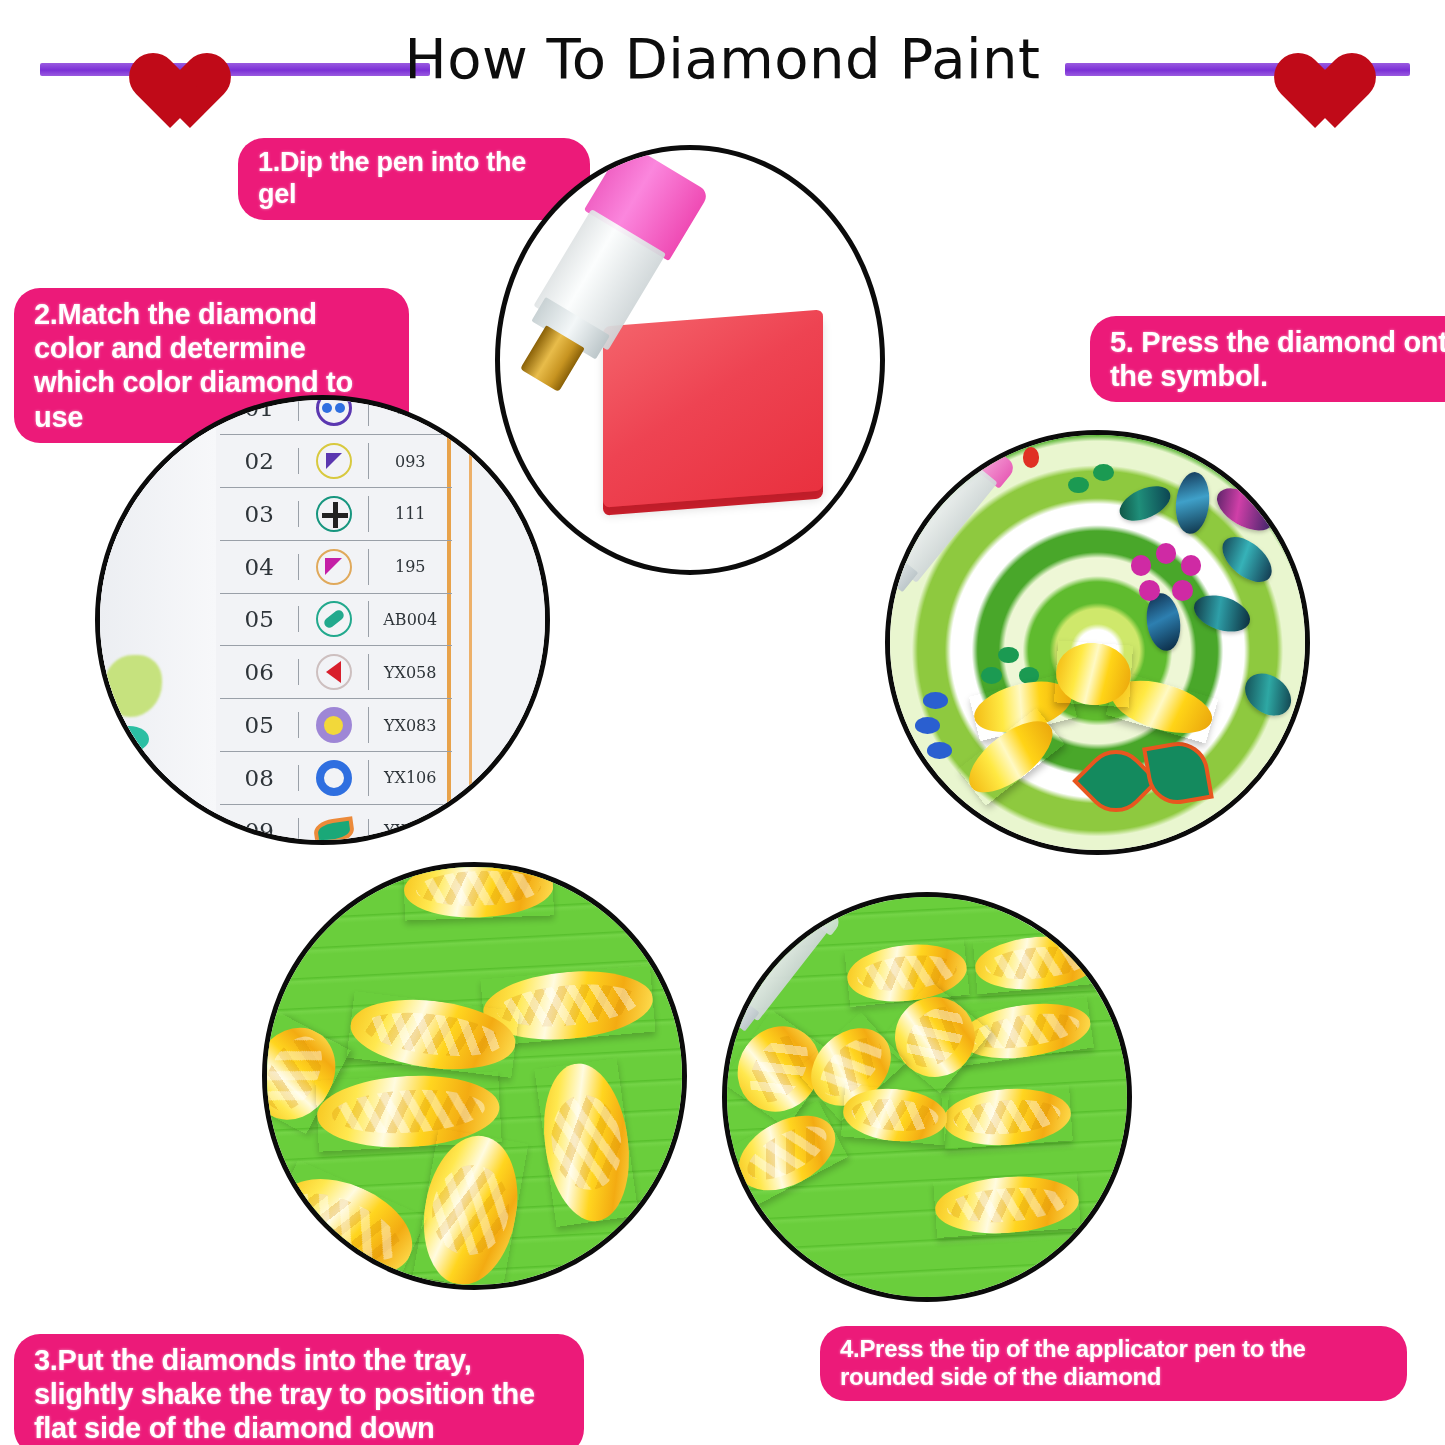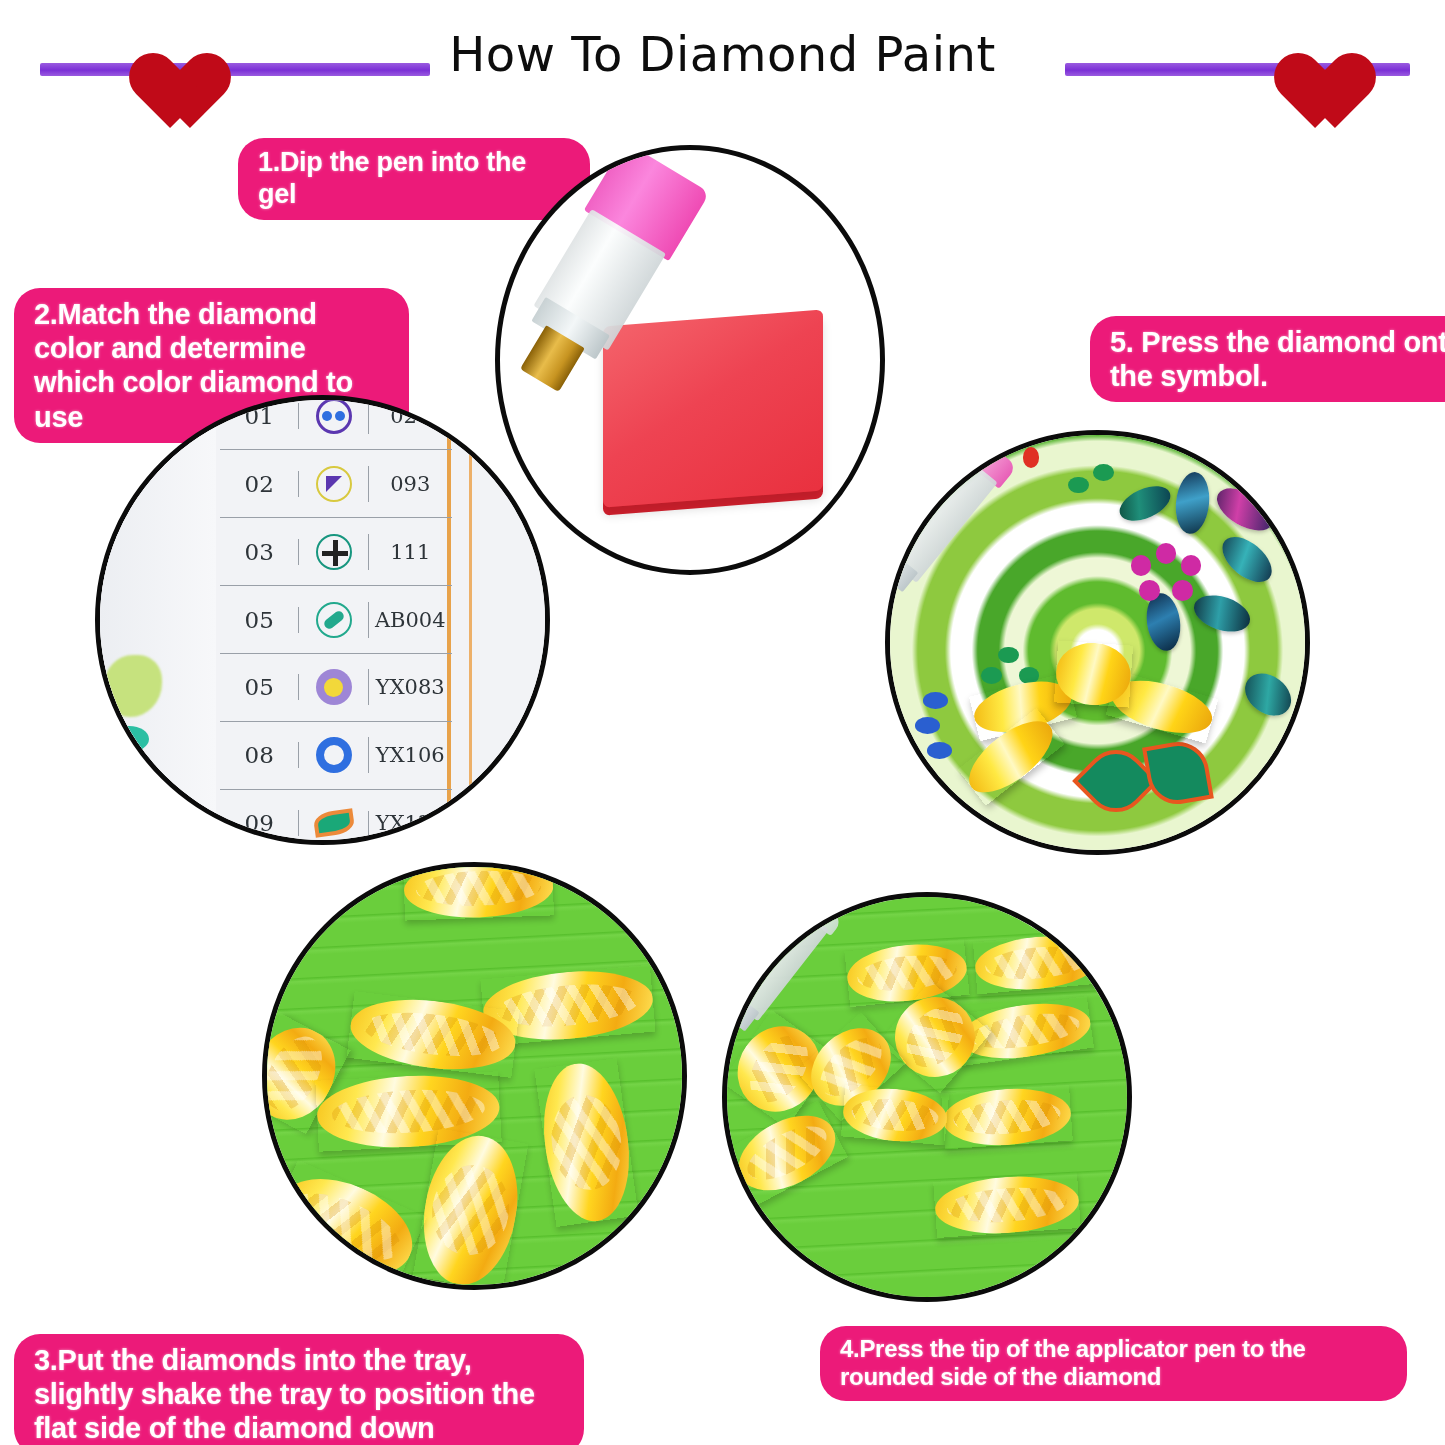--- a/index.html
+++ b/index.html
@@ -13,21 +13,21 @@
   #rule-left{left:40px;width:390px;}
   #rule-right{left:1065px;width:345px;}
   .heart{position:absolute;width:92px;height:84px;}
   .heart::before,.heart::after{content:"";position:absolute;top:0;width:48px;height:72px;
         background:#c00a18;border-radius:48px 48px 0 0;}
   .heart::before{left:46px;transform:rotate(45deg);transform-origin:0 100%;}
   .heart::after{left:46px;transform:rotate(-45deg);transform-origin:100% 100%;}
   #heart-left{left:110px;top:22px;}
   #heart-right{left:1255px;top:22px;}
   #page-title{position:absolute;left:0;top:26px;width:1445px;text-align:center;
-        font-size:48px;letter-spacing:.5px;color:#0d0d0d;font-weight:400;
+        font-size:56px;letter-spacing:.5px;color:#0d0d0d;font-weight:400;
         font-family:"DejaVu Sans",sans-serif;}
 
   
   .badge{position:absolute;background:#ec1a79;border-radius:26px;color:#ffffff;
         font-weight:bold;line-height:1.18;padding:9px 20px;box-sizing:border-box;
         text-shadow:0 0 3px rgba(255,255,255,.55);letter-spacing:-.3px;}
   #badge-1{left:238px;top:138px;width:352px;font-size:27px;}
   #badge-2{left:14px;top:288px;width:395px;font-size:29px;}
   #badge-5{left:1090px;top:316px;width:400px;font-size:29px;}
   #badge-3{left:14px;top:1314px;width:570px;font-size:29px;margin-top:20px;}
@@ -77,21 +77,21 @@
   #teal-blob{position:absolute;left:2%;top:74%;width:9%;height:6%;
       background:#2bbfa3;border-radius:50%;filter:blur(.5px);}
 
   #chart-table{position:absolute;left:27%;top:-4%;width:52%;height:108%;
       display:flex;flex-direction:column;}
   .crow{flex:1;display:flex;align-items:center;border-bottom:1.5px solid #9aa0a8;}
   .c-num{width:34%;text-align:center;font-size:23px;color:#2e3439;
       font-family:"DejaVu Serif",serif;border-right:1.5px solid #9aa0a8;}
   .c-sym{width:30%;display:flex;align-items:center;justify-content:center;
       border-right:1.5px solid #9aa0a8;}
-  .c-code{width:36%;text-align:center;font-size:21px;color:#2e3439;
+  .c-code{width:36%;text-align:center;font-size:16px;color:#2e3439;
       font-family:"DejaVu Serif",serif;}
   .symbox{width:36px;height:36px;border-radius:50%;position:relative;
       display:flex;align-items:center;justify-content:center;box-sizing:border-box;}
 
   
   .tray{position:absolute;inset:0;
       background:repeating-linear-gradient(177deg,#6ace3c 0px,#6ace3c 22px,#58c02d 23px,#74d447 26px,#6ace3c 30px);}
   .gem-m{position:absolute;box-shadow:0 4px 6px rgba(0,0,0,.2);}
   .gem-m::before{content:"";position:absolute;inset:0;
       background:linear-gradient(105deg,#f6c21a 0%,#ffe84f 22%,#fffbe0 40%,#ffd51f 58%,#f3ab12 78%,#ffe55a 100%);
@@ -181,31 +181,49 @@
         <div class="c-num">03</div>
         <div class="c-sym">
           <span class="symbox" style="border:2.5px solid #17967f;">
             <span style="position:absolute;left:4px;top:15px;width:26px;height:5px;background:#222;"></span>
             <span style="position:absolute;left:15px;top:4px;width:5px;height:26px;background:#222;"></span>
           </span>
         </div>
         <div class="c-code">111</div>
       </div>
 
+      <div class="crow">
+        <div class="c-num">04</div>
+        <div class="c-sym">
+          <span class="symbox" style="border:2.5px solid #e0a95b;">
+            <span style="width:0;height:0;border-top:17px solid #c41fa6;border-right:17px solid transparent;display:block;"></span>
+          </span>
+        </div>
+        <div class="c-code">195</div>
+      </div>
 
       <div class="crow">
         <div class="c-num">05</div>
         <div class="c-sym">
           <span class="symbox" style="border:2.5px solid #22a98d;">
             <span style="width:22px;height:10px;background:#22a98d;border-radius:6px;display:block;transform:rotate(-38deg);"></span>
           </span>
         </div>
         <div class="c-code">AB004</div>
       </div>
 
+      <div class="crow">
+        <div class="c-num">06</div>
+        <div class="c-sym">
+          <span class="symbox" style="border:2.5px solid #cdbfbf;">
+            <span style="width:0;height:0;border-right:15px solid #d81f2c;border-top:11px solid transparent;border-bottom:11px solid transparent;display:block;"></span>
+          </span>
+        </div>
+        <div class="c-code">YX058</div>
+      </div>
 
       <div class="crow">
         <div class="c-num">05</div>
         <div class="c-sym">
           <span class="symbox" style="background:#9e86d6;">
             <span style="width:19px;height:19px;background:#f2d83a;border-radius:50%;display:block;"></span>
           </span>
         </div>
         <div class="c-code">YX083</div>
       </div>

